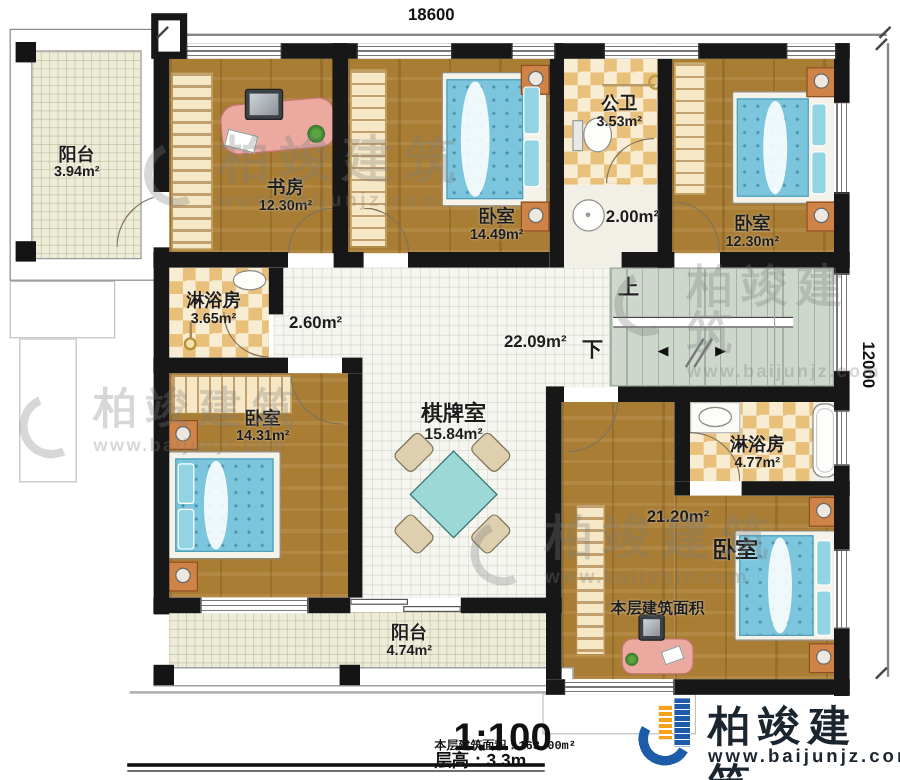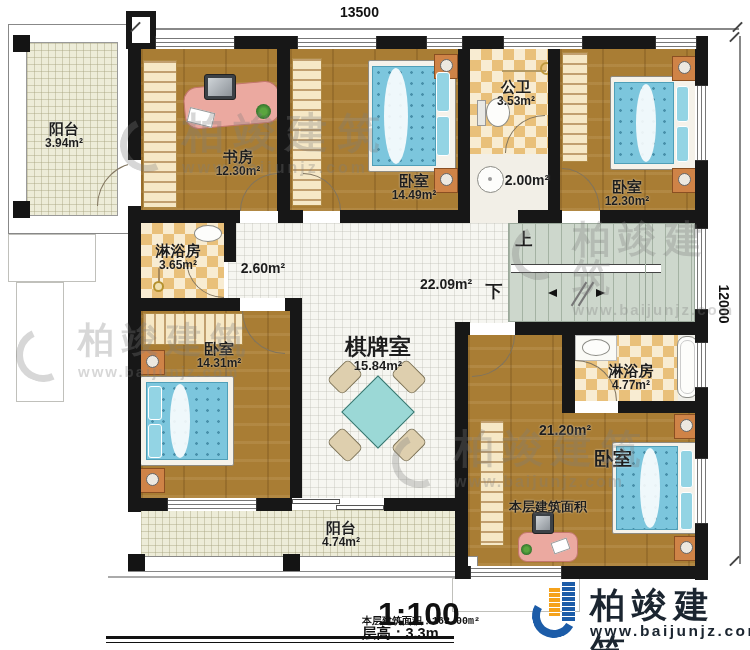--- a/index.html
+++ b/index.html
@@ -43,21 +43,21 @@
   .dimline{background:#888;z-index:20;}
   .tb{color:#111;z-index:45;}
   .outline{border:1px solid #c0c0bb;background:#fff;z-index:2;}
   .post{background:#141414;z-index:32;}
 </style>
 </head>
 <body>
 
 <div id="stage">
 
-  <div class="a dim" style="left:340px;top:4px;">13500</div>
+  <div class="a dim" style="left:340px;top:4px;">18600</div>
   <div class="a dimline" style="left:135px;top:28px;width:604px;height:1.5px;"></div>
   <div class="a tick" style="left:129px;top:26px;"></div>
   <div class="a tick" style="left:731px;top:26px;"></div>
 
   <div class="a dimline" style="left:739px;top:36px;width:1.5px;height:528px;"></div>
   <div class="a tick" style="left:728px;top:36px;"></div>
   <div class="a tick" style="left:728px;top:560px;"></div>
   <div class="a dim" style="left:705px;top:296px;transform:rotate(90deg);">12000</div>
 
   <div class="a balcf" style="left:26px;top:42px;width:92px;height:174px;border:1px solid #999;"></div>
@@ -279,21 +279,21 @@
   </div>
   <div class="a lbl" style="left:178px;top:242px;">
     <div class="nm">淋浴房</div>
     <div class="ar">3.65m²</div>
   </div>
   <div class="a lbl" style="left:219px;top:340px;">
     <div class="nm">卧室</div>
     <div class="ar">14.31m²</div>
   </div>
   <div class="a lbl" style="left:378px;top:334px;">
-    <div class="nm" style="font-size:22px;">棋牌室</div>
+    <div class="nm" style="font-size:18px;">棋牌室</div>
     <div class="ar" style="font-size:13px;">15.84m²</div>
   </div>
   <div class="a lbl" style="left:631px;top:362px;">
     <div class="nm">淋浴房</div>
     <div class="ar">4.77m²</div>
   </div>
   <div class="a lbl" style="left:565px;top:422px;">
     <div class="ar" style="font-size:14px;">21.20m²</div>
   </div>
   <div class="a lbl" style="left:613px;top:448px;">

